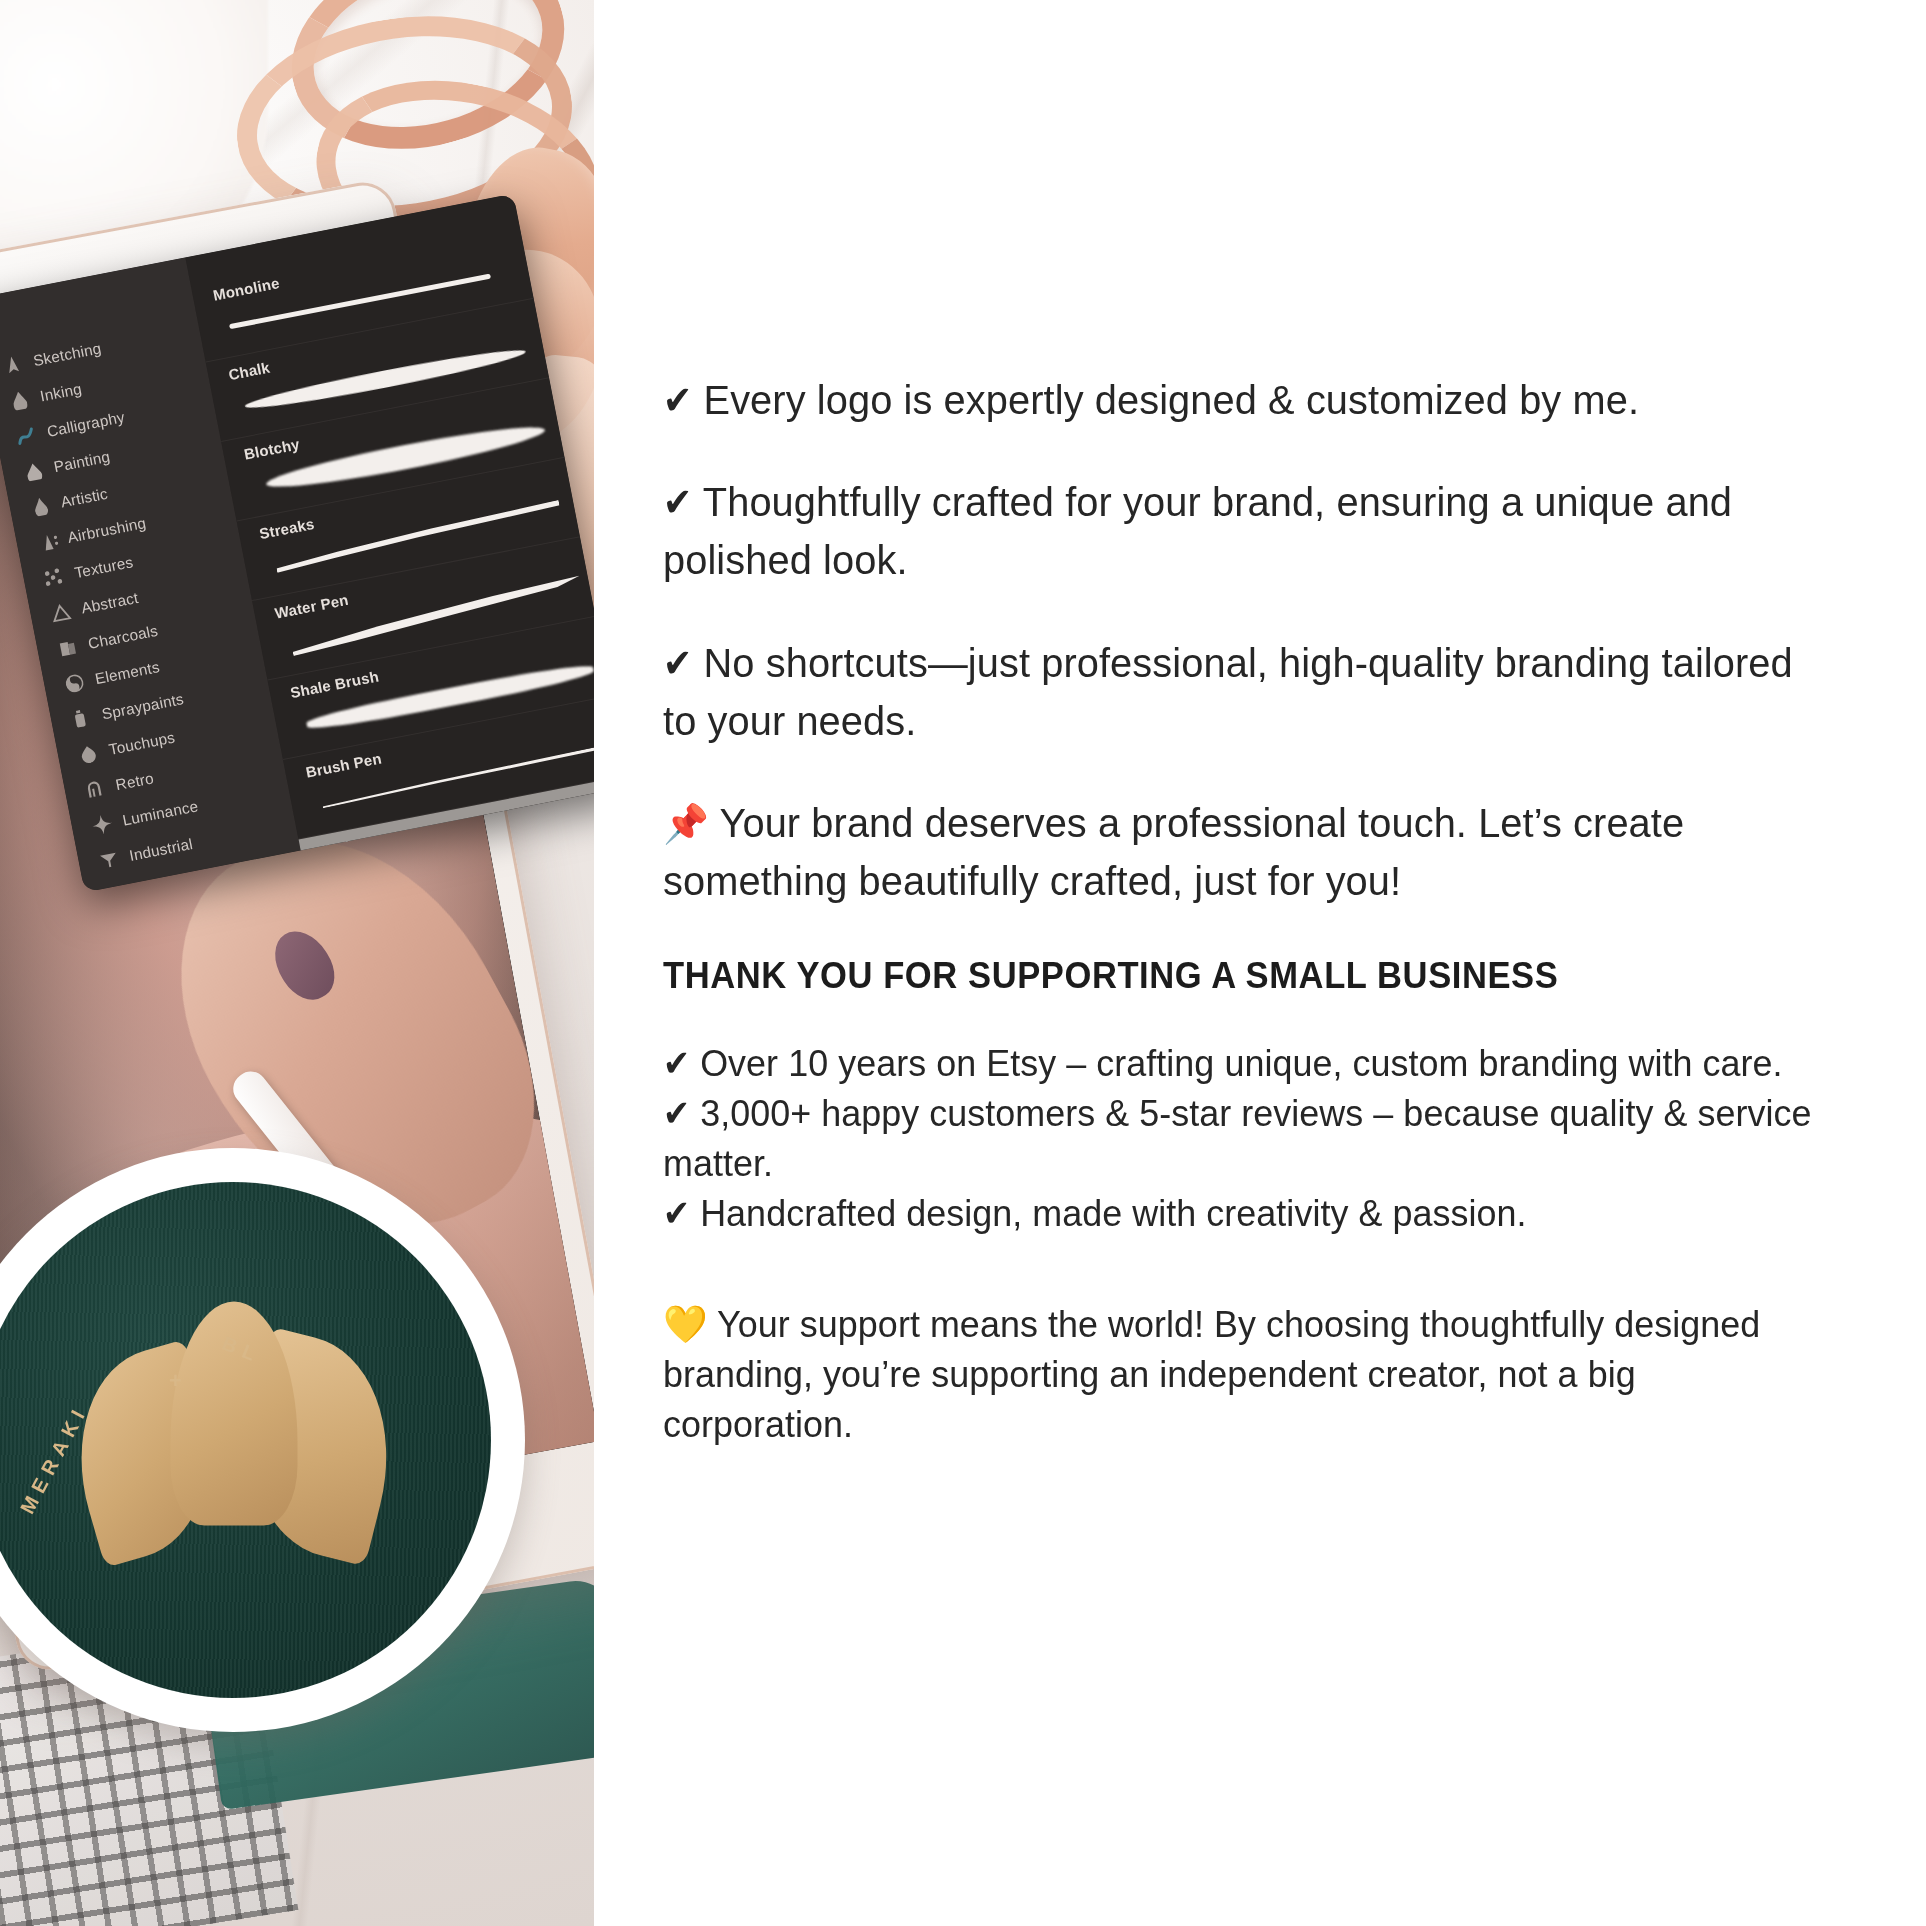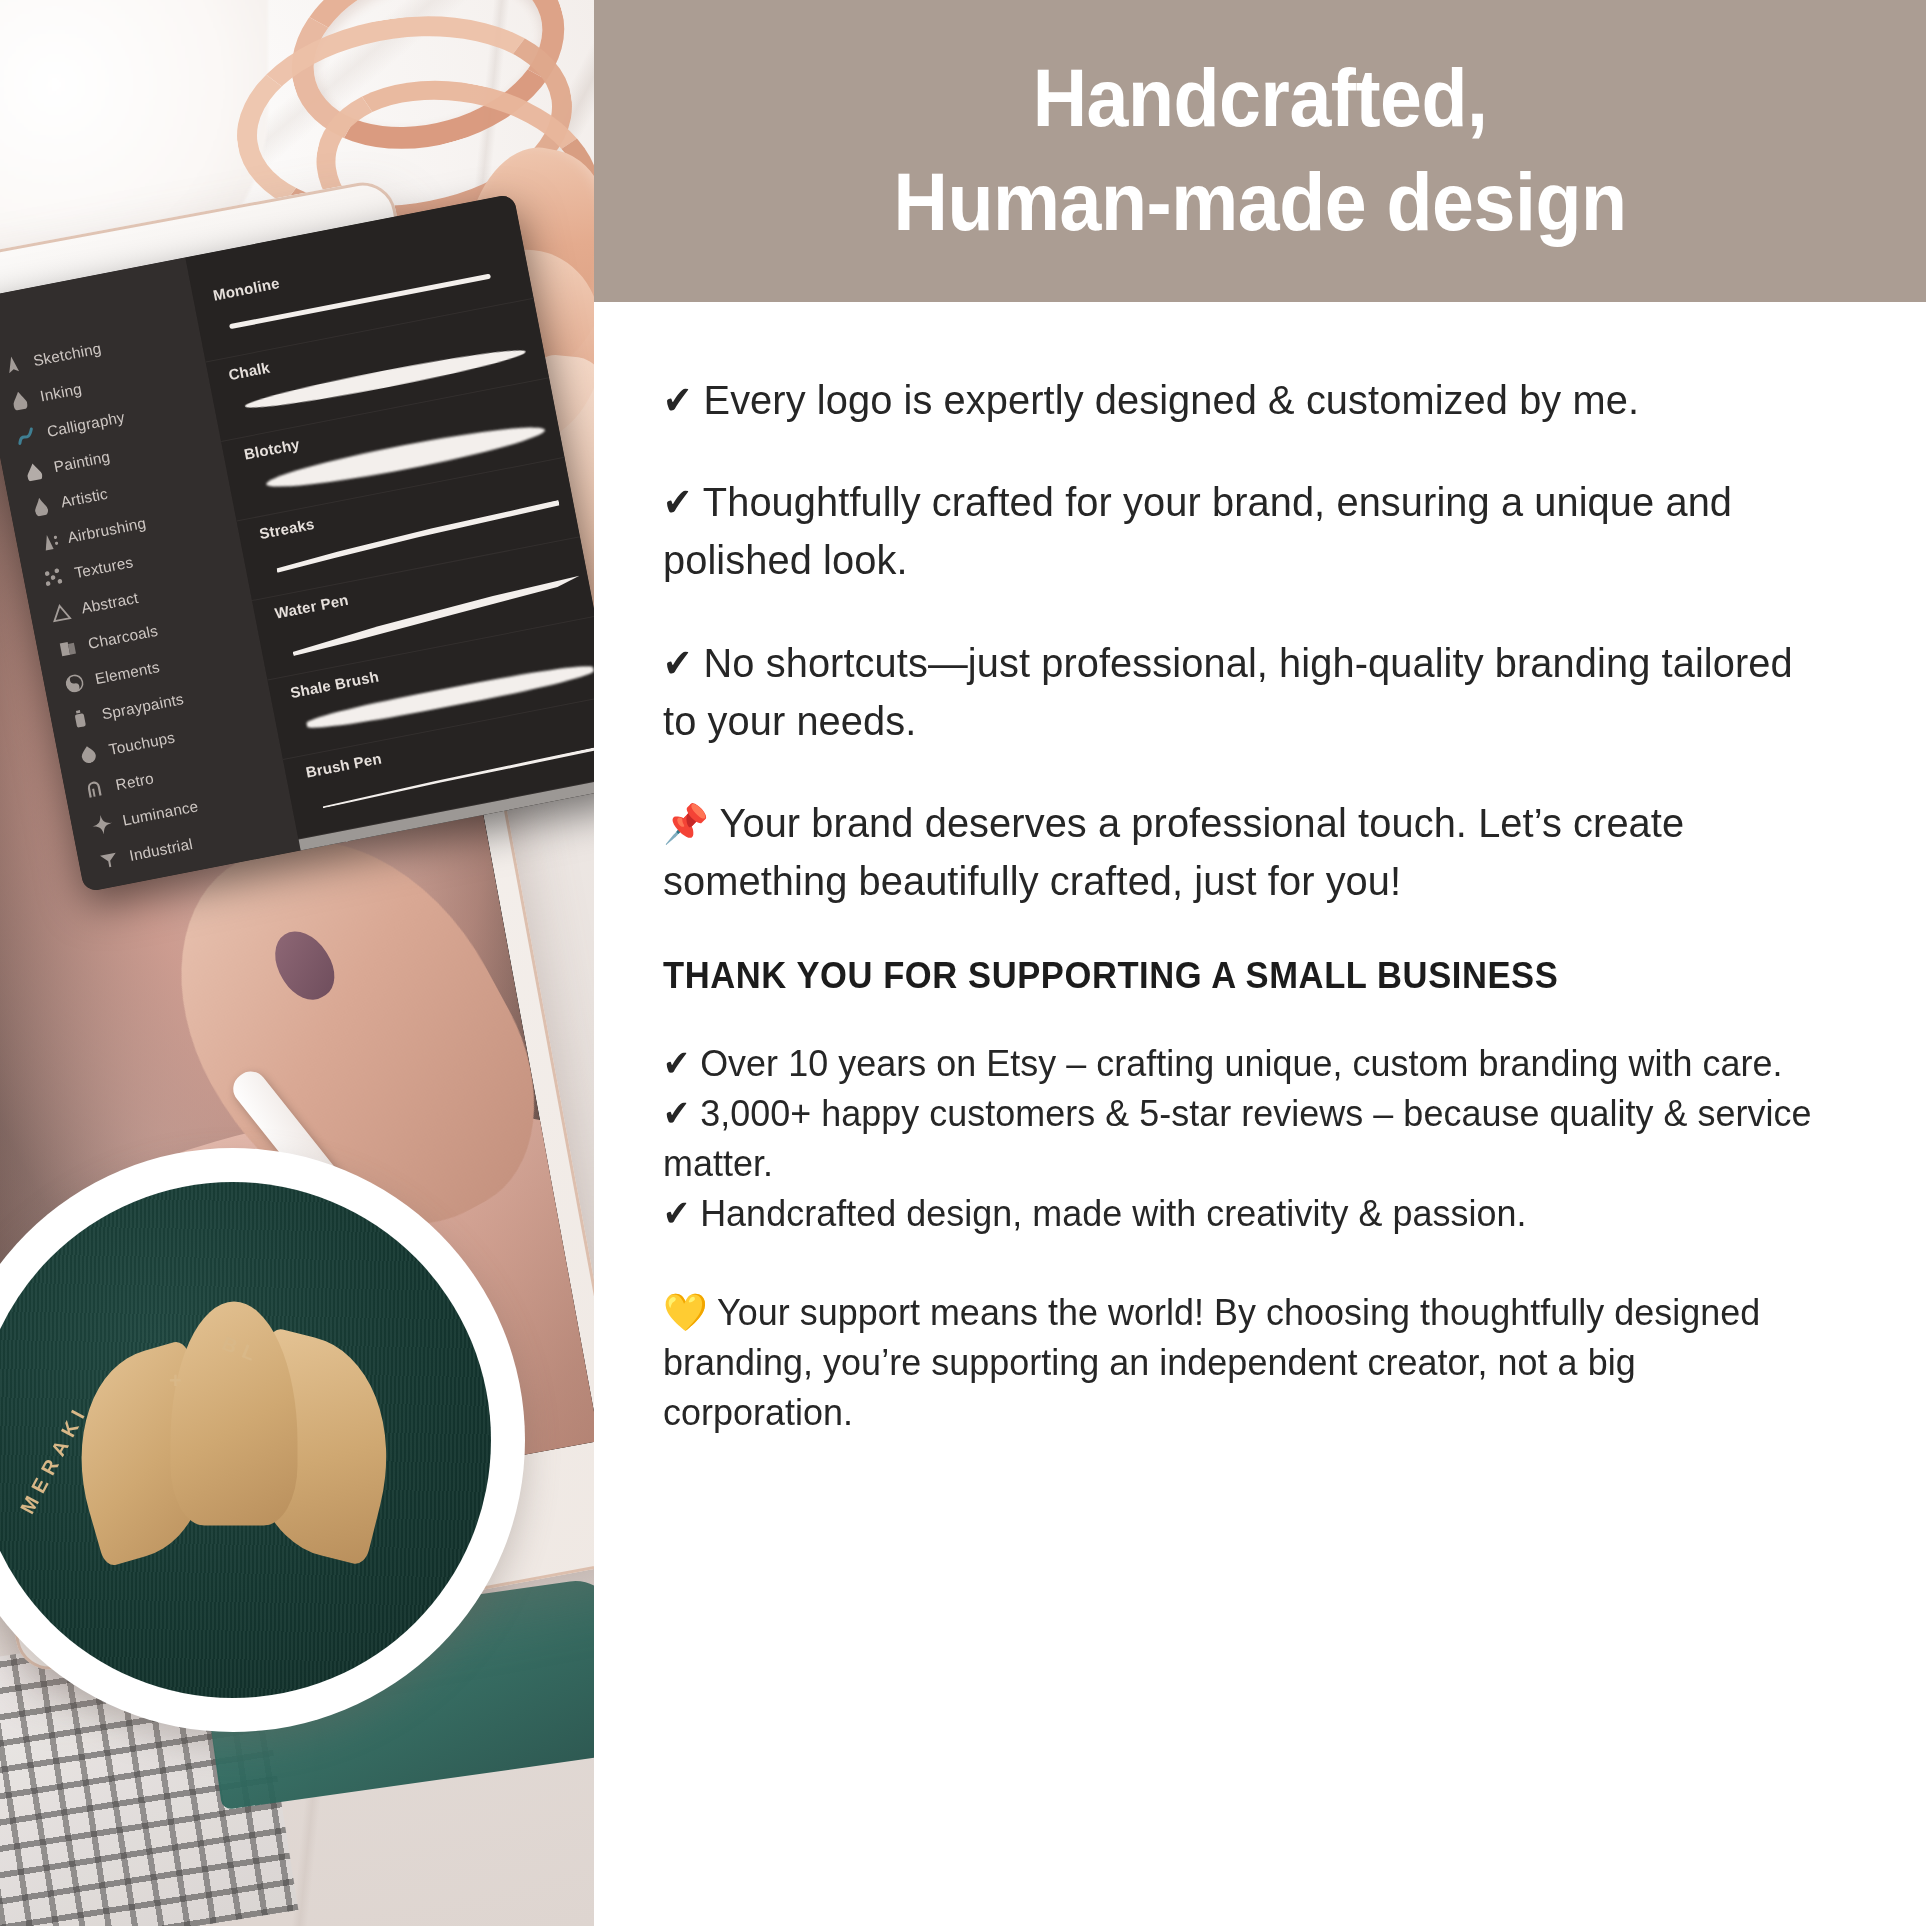--- a/index.html
+++ b/index.html
@@ -280,21 +280,21 @@
   #thanks{
     font-size:36px;font-weight:700;letter-spacing:0.6px;
     margin:22px 0 42px 0;color:#1c1c1c;white-space:nowrap;
     transform:scaleX(.96);transform-origin:left top;
     font-family:"Liberation Sans Narrow","Liberation Sans","DejaVu Sans Condensed",sans-serif;
   }
   .small{
     font-size:37px;line-height:1.36;margin:0;letter-spacing:0.05px;
     transform:scaleX(.97);transform-origin:left top;
   }
-  .small-grp{margin-bottom:48px;}
+  .small-grp{margin-bottom:60px;}
   .small + .small{margin-top:0;}
 </style>
 </head>
 <body>
 
 <div id="page">
 
   <div id="photo">
     <div class="marble"></div>
     <div class="fabric-tl"></div>
@@ -540,26 +540,20 @@
         </div>
         <div class="logo-txt txt-meraki">MERAKI</div>
         <div class="logo-txt txt-plus">+</div>
         <div class="logo-txt txt-bl">BL</div>
       </div>
     </div>
   </div>
 
   <div id="right">
 
-    <div id="hero" style="background: rgb(171, 157, 147);">
-      <h1 style="color: rgb(255, 255, 255);">
-        <span>Handcrafted,</span>
-        <span>Human-made design</span>
-      </h1>
-    </div>
 
     <div id="body">
 
       <p class="blk">
         <span class="tick">✔</span>
         <span>Every logo is expertly designed &amp; customized by me.</span>
       </p>
 
       <p class="blk">
         <span class="tick">✔</span>

